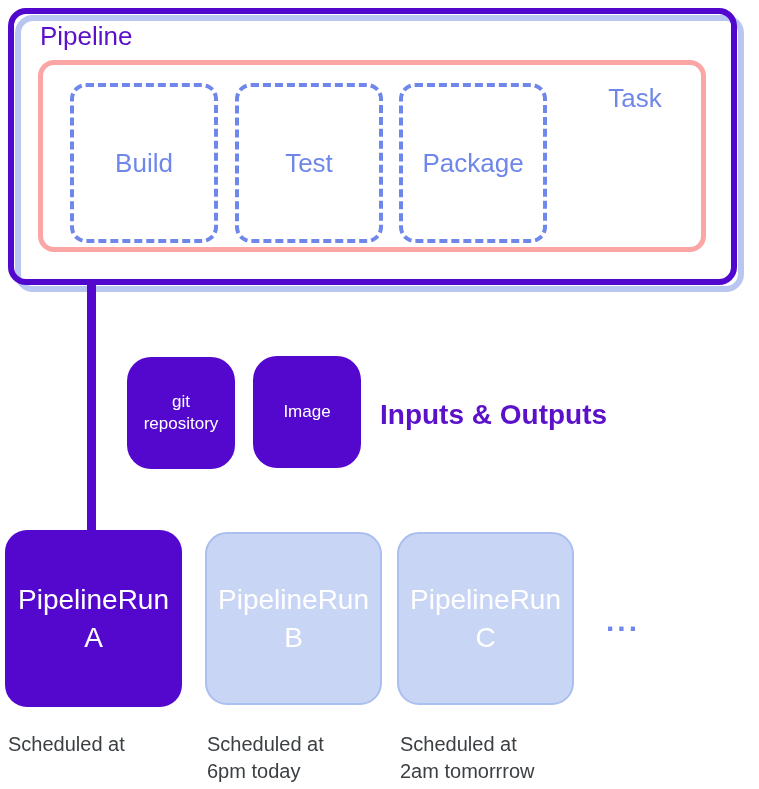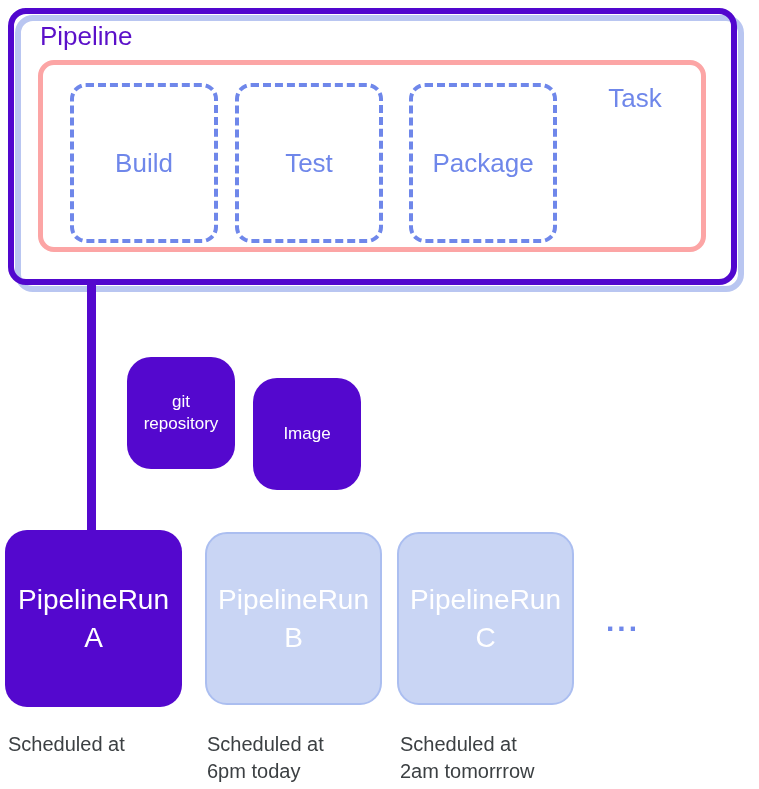--- a/index.html
+++ b/index.html
@@ -52,21 +52,21 @@
     top: 18px;
     width: 148px; height: 160px;
     border: 4px dashed #6f87ea;
     border-radius: 16px;
     display: flex; align-items: center; justify-content: center;
     color: #6f87ea;
     font-size: 26px;
   }
   .task-build   { left: 27px; }
   .task-test    { left: 192px; }
-  .task-package { left: 366px; }
+  .task-package { left: 356px; }
   .task-caption {
     position: absolute;
     left: 512px; top: 18px;
     width: 160px; height: 160px;
     display: flex; align-items: flex-start; justify-content: center;
     color: #6f87ea;
     font-size: 26px;
   }
 
   
@@ -85,21 +85,21 @@
     border-radius: 24px;
     color: #ffffff;
     display: flex; flex-direction: column;
     align-items: center; justify-content: center;
     text-align: center;
     font-size: 17px;
     font-weight: 500;
     line-height: 22px;
   }
   .res-git   { left: 127px; top: 357px; }
-  .res-image { left: 253px; top: 378px; }
+  .res-image { left: 253px; top: 356px; }
   .res-box span:empty { display: none; }
   .io-caption {
     position: absolute;
     left: 380px; top: 399px;
     font-size: 28px;
     font-weight: 700;
     color: #5b10c9;
   }
 
   
@@ -177,20 +177,21 @@
   <div class="connector"></div>
 
   <div class="res-box res-git">
     <span>git</span>
     <span>repository</span>
   </div>
   <div class="res-box res-image">
     <span>Image</span>
 
   </div>
+  <div class="io-caption">Inputs &amp; Outputs</div>
 
   <div class="run-box run-a">
     <span>PipelineRun</span>
     <span>A</span>
   </div>
   <div class="run-box run-b">
     <span>PipelineRun</span>
     <span>B</span>
   </div>
   <div class="run-box run-c">

